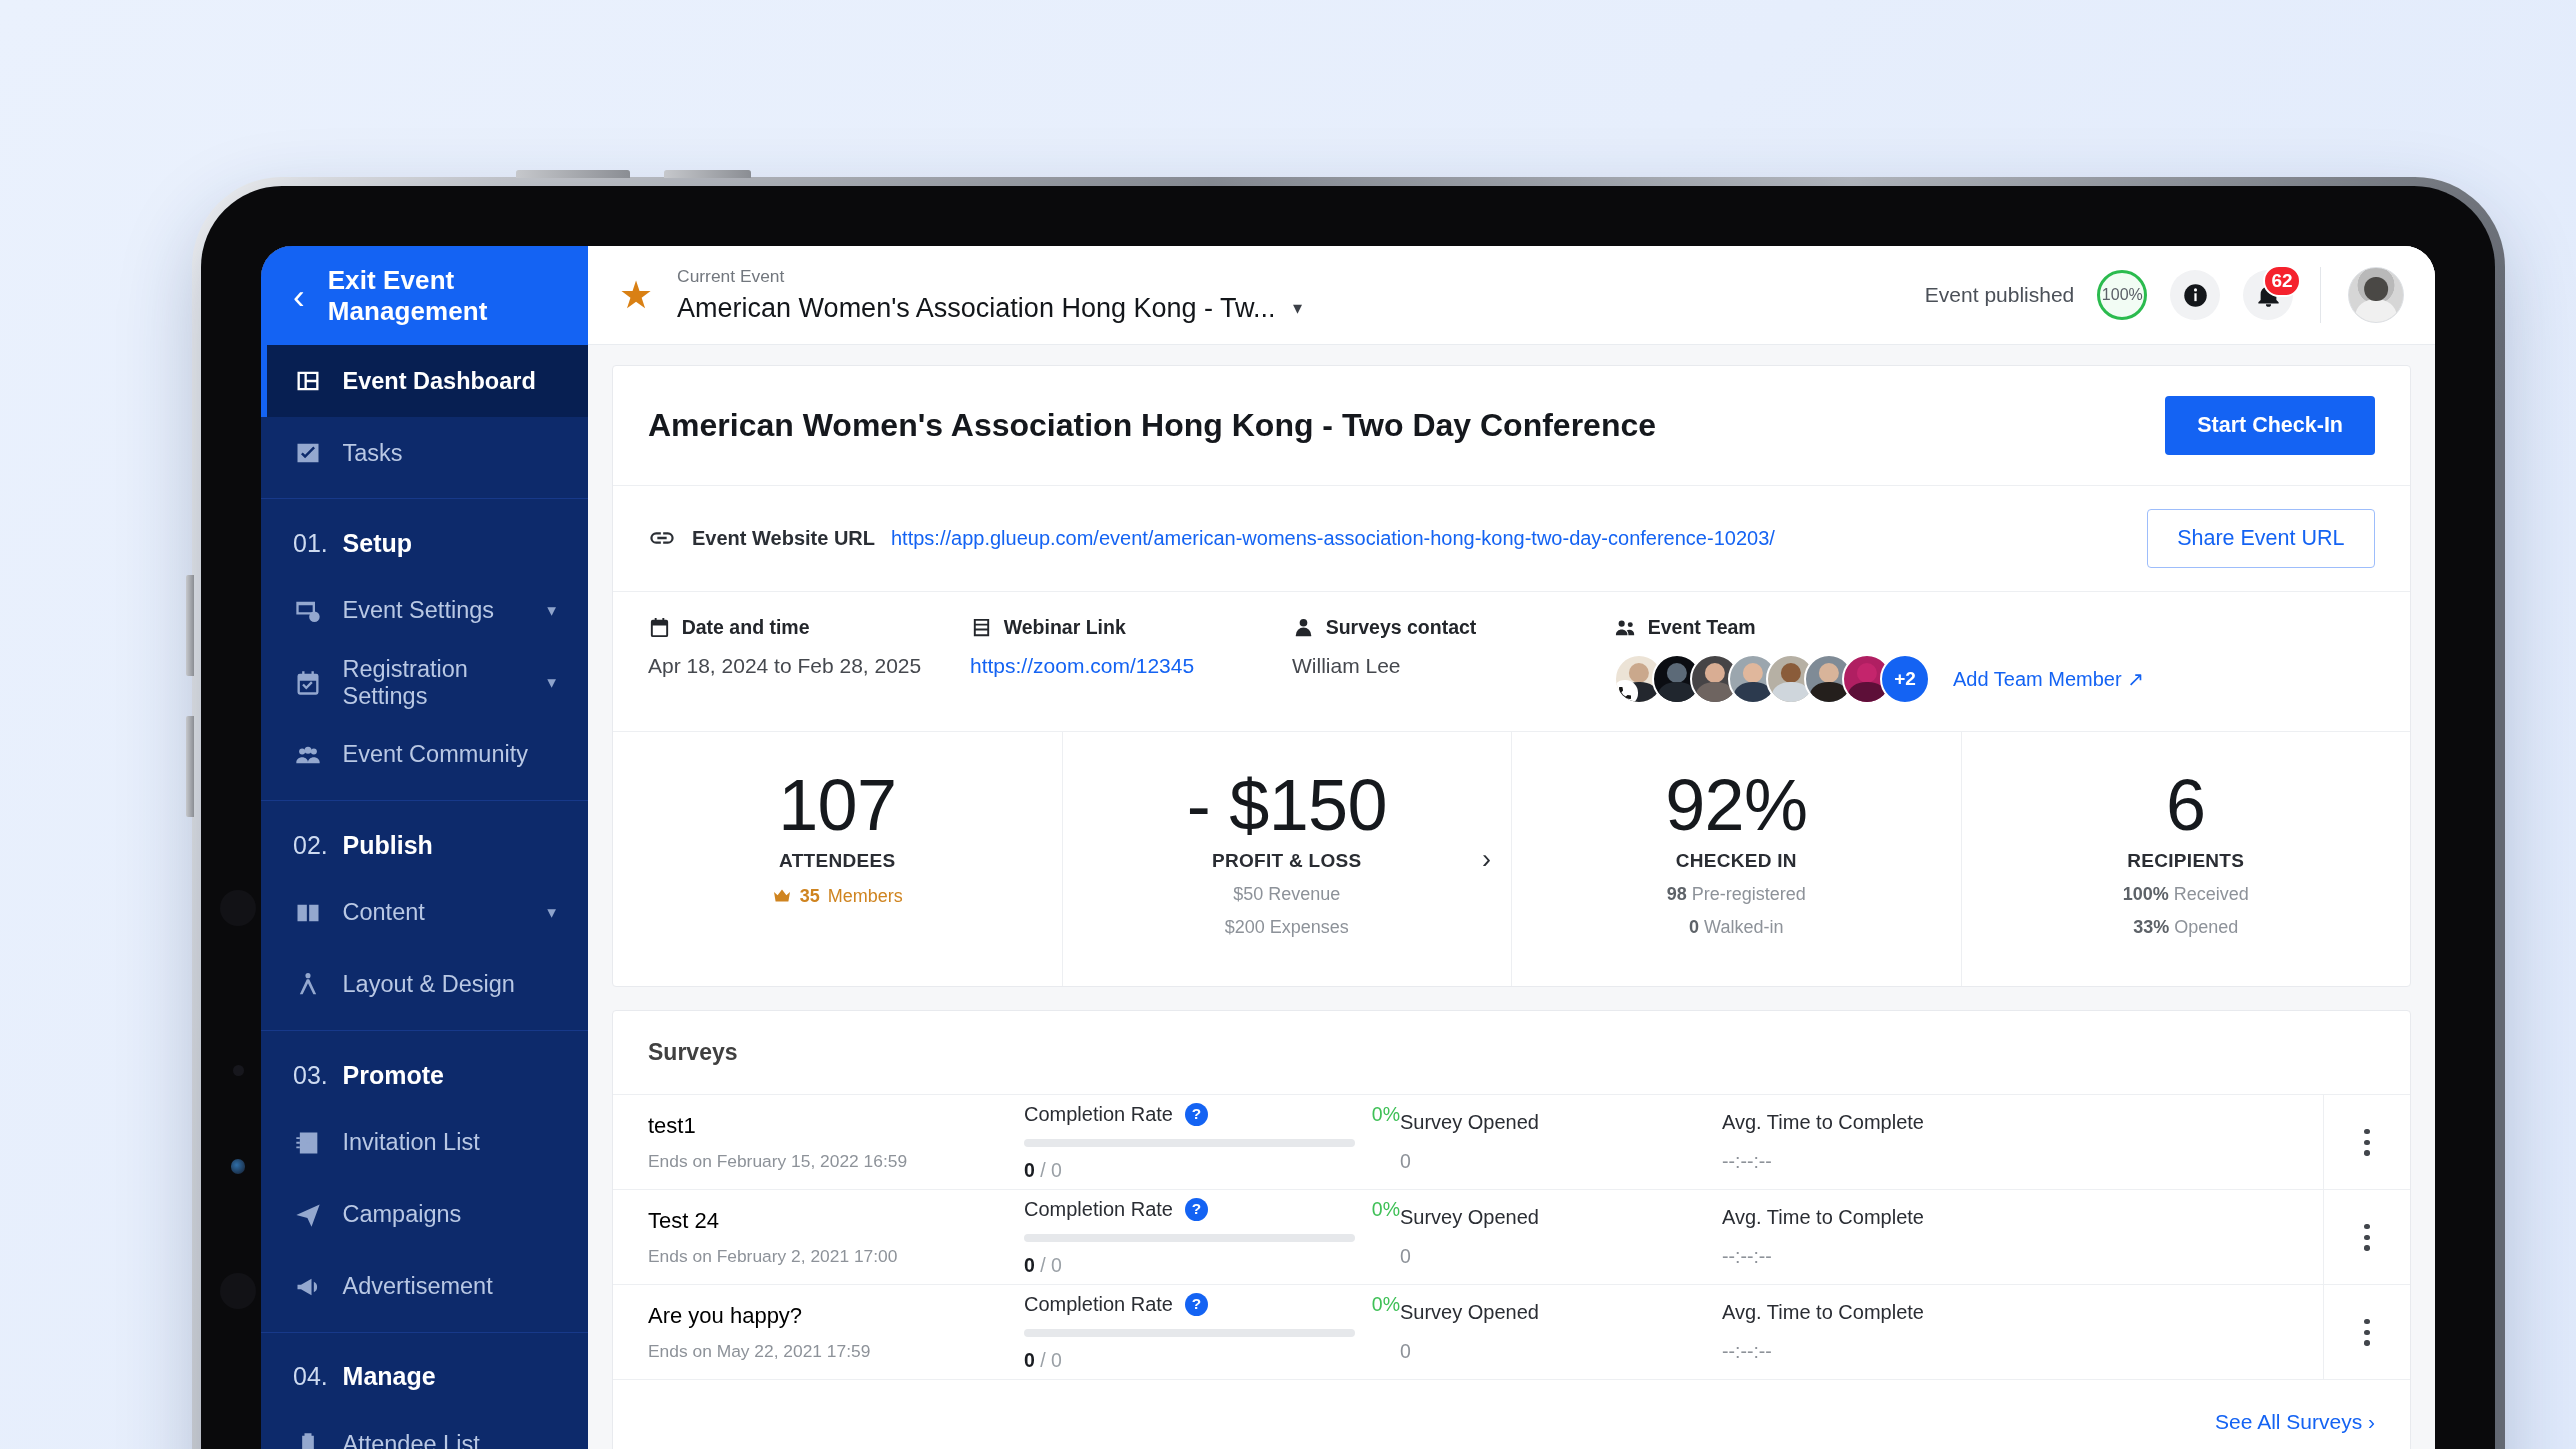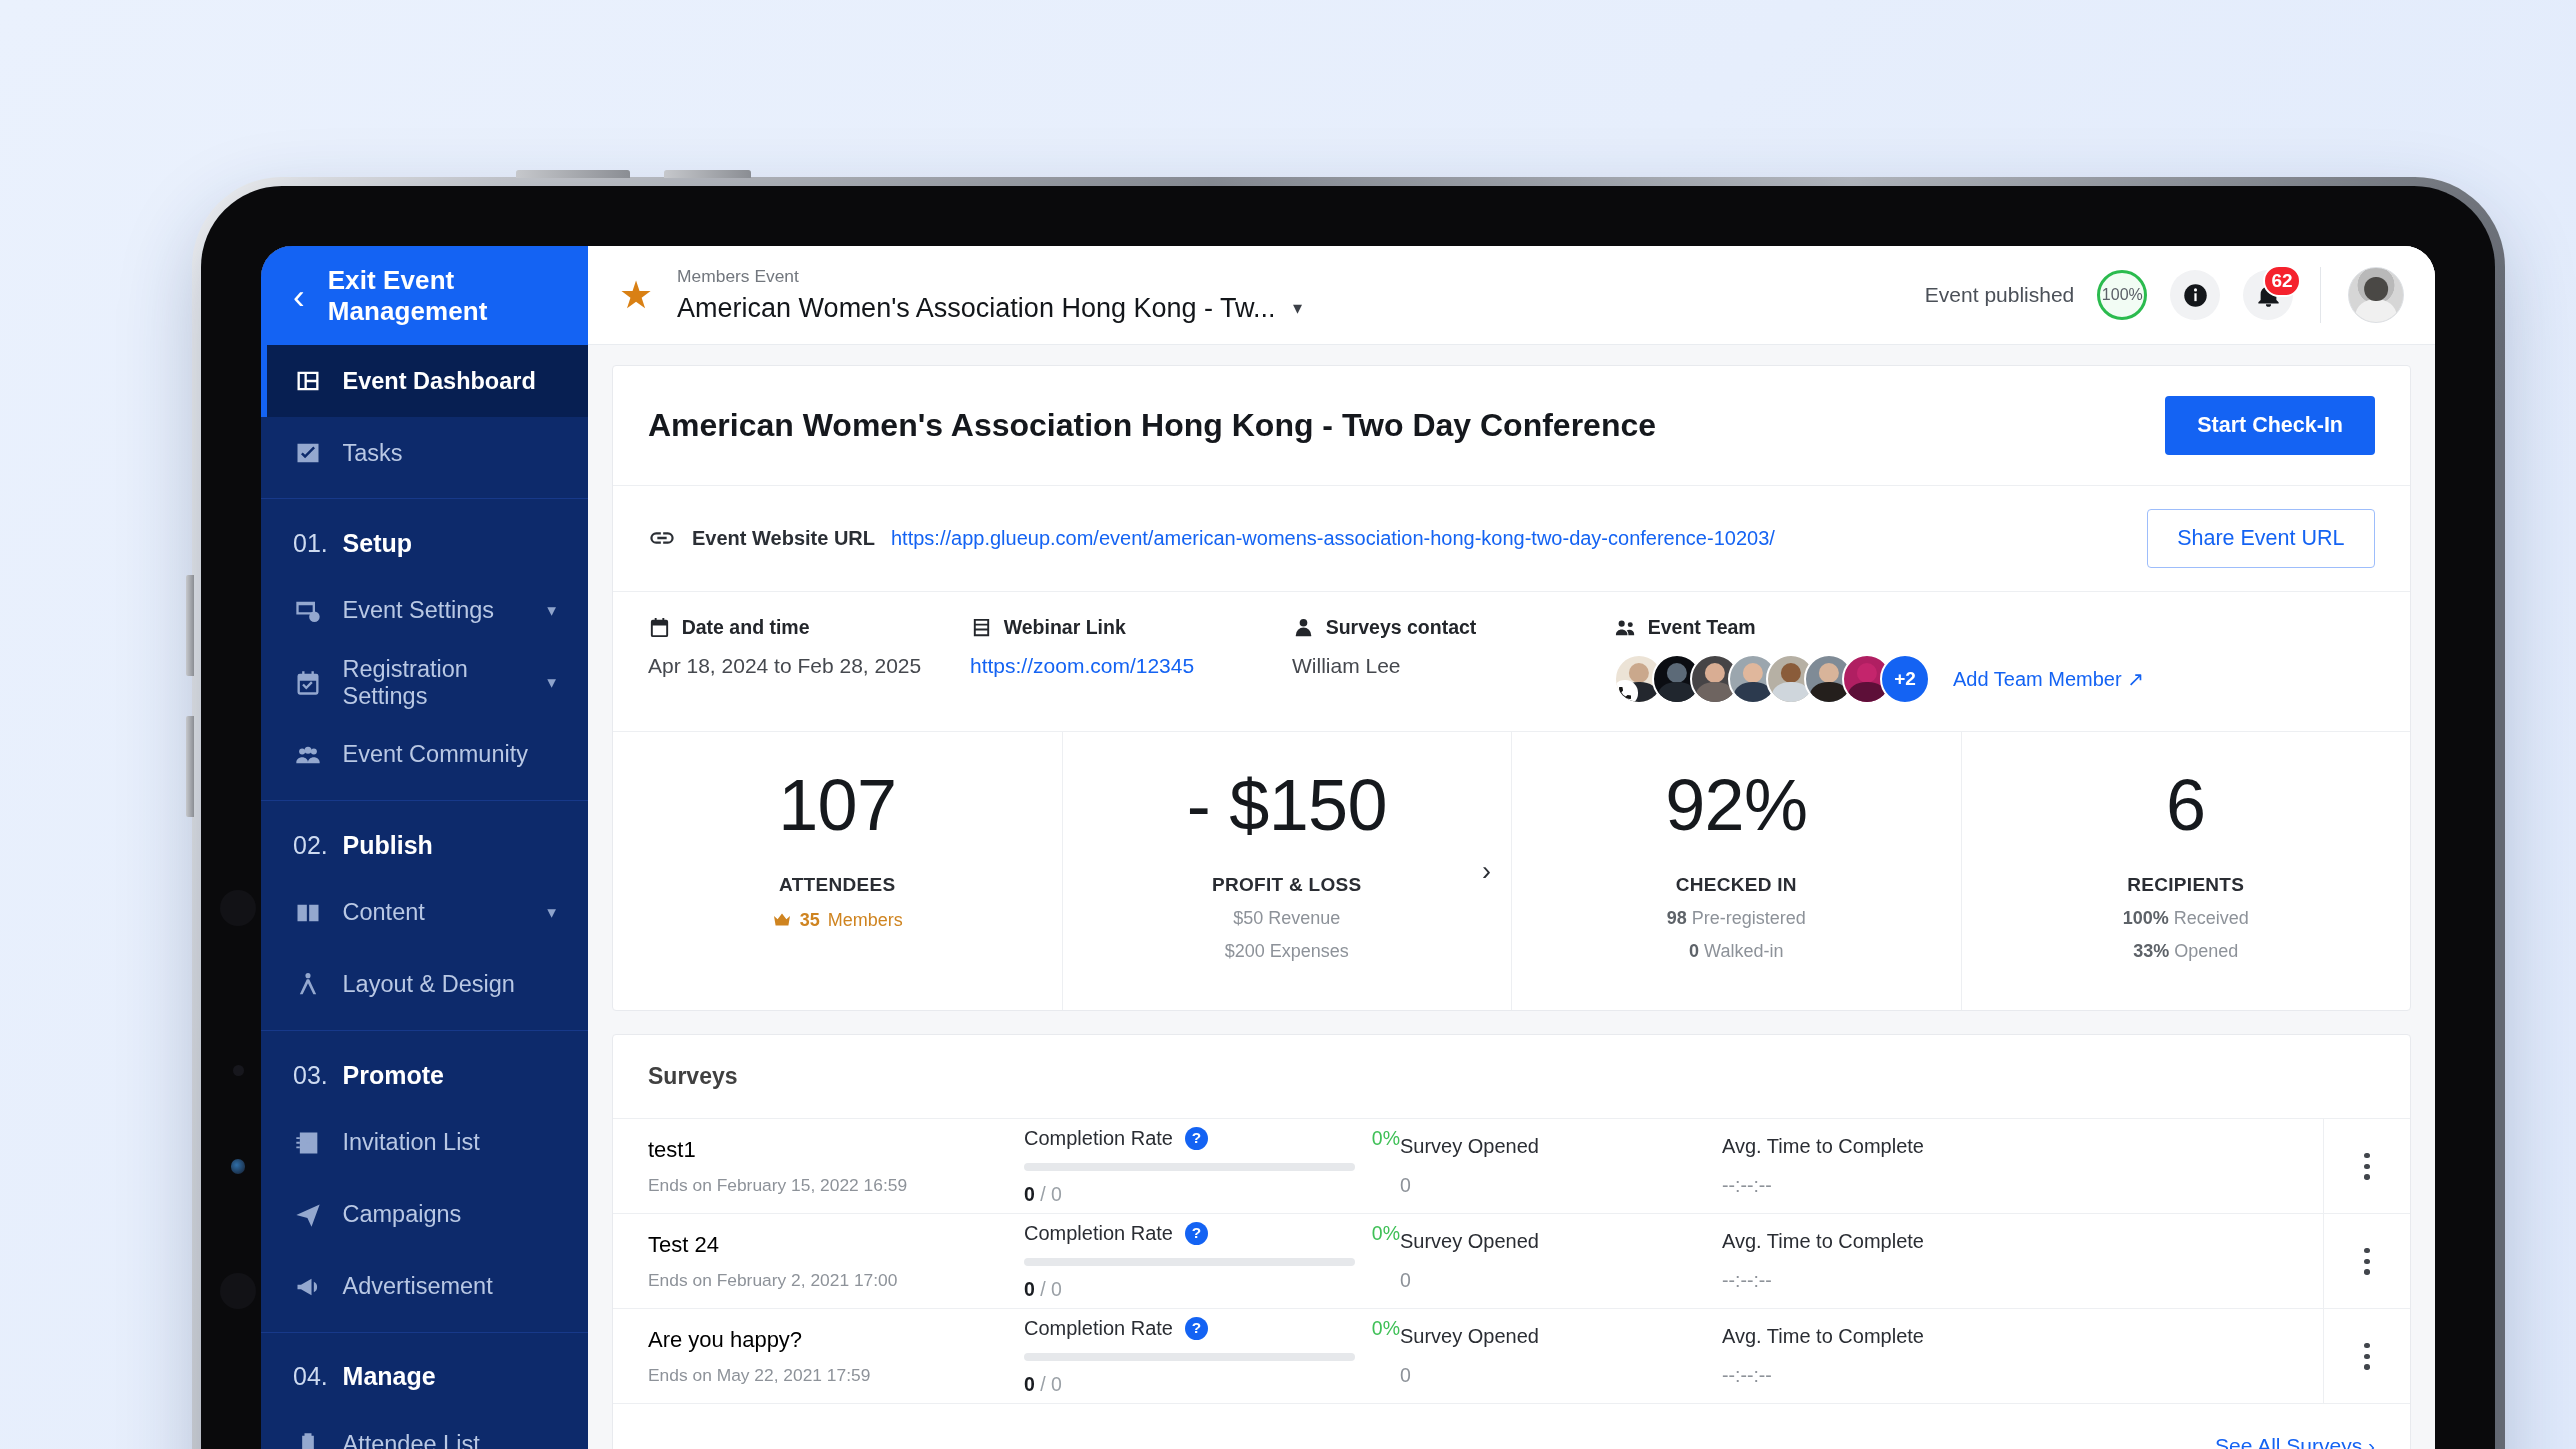--- a/index.html
+++ b/index.html
@@ -178,21 +178,21 @@
     position:absolute; left:-4px; bottom:-4px; width:25.5px; height:25.5px; border-radius:50%;
     background:#fff; display:flex; align-items:center; justify-content:center; z-index:6;
   }
   .phone-badge svg{ width:16px; height:16px; fill:#141414; }
   .add-team{ margin-left:23px; font-size:20px; color:#1463f3; cursor:pointer; white-space:nowrap; }
 
   .stats-row{ display:flex; }
   .stat{ flex:1; padding:36px 13.4px 48px 13.4px; text-align:center; border-right:0.7px solid #edeff2; position:relative; }
   .stat:last-child{ border-right:none; }
   .stat .big{ font-size:72px; font-weight:300; color:#16191d; line-height:1.05; letter-spacing:-0.7px; }
-  .stat .cap{ font-size:19px; font-weight:bold; color:#2a2d33; margin-top:31px; letter-spacing:0.3px; }
+  .stat .cap{ font-size:19px; font-weight:bold; color:#2a2d33; margin-top:7px; letter-spacing:0.3px; }
   .stat .sub{ font-size:18px; color:#8d9299; margin-top:12px; }
   .stat .sub b{ color:#5d6268; font-weight:bold; }
   .stat .members{ font-size:18px; color:#cf8420; margin-top:13.4px; display:flex; align-items:center; justify-content:center; gap:8px; }
   .stat .members b{ font-weight:bold; }
   .stat .members svg{ width:20px; height:16px; fill:#cf8420; }
   .stat .arrow{ position:absolute; right:20px; top:50%; transform:translateY(-50%); font-size:27px; color:#2b2f35; cursor:pointer; }
 
   .section-card{ margin-top:23px; }
   .sec-head{ padding:28px 35px; font-size:23px; font-weight:bold; color:#404040; border-bottom:0.7px solid #edeff2; }
 
@@ -371,21 +371,21 @@
             <span class="txt">Badges</span>
           </div>
         </div>
     </div>
 
     <div id="main">
 
       <div class="topbar">
         <span class="star">★</span>
         <div class="cur-wrap">
-          <div class="cur-lbl">Members Event</div>
+          <div class="cur-lbl">Current Event</div>
           <div class="cur-row">
             <span class="cur-title">American Women's Association Hong Kong - Tw...</span>
             <span class="dn">▾</span>
           </div>
         </div>
 
         <div class="top-right">
           <span class="pub-lbl">Event published</span>
           <div class="ring">100%</div>
           <div class="circ-btn">

